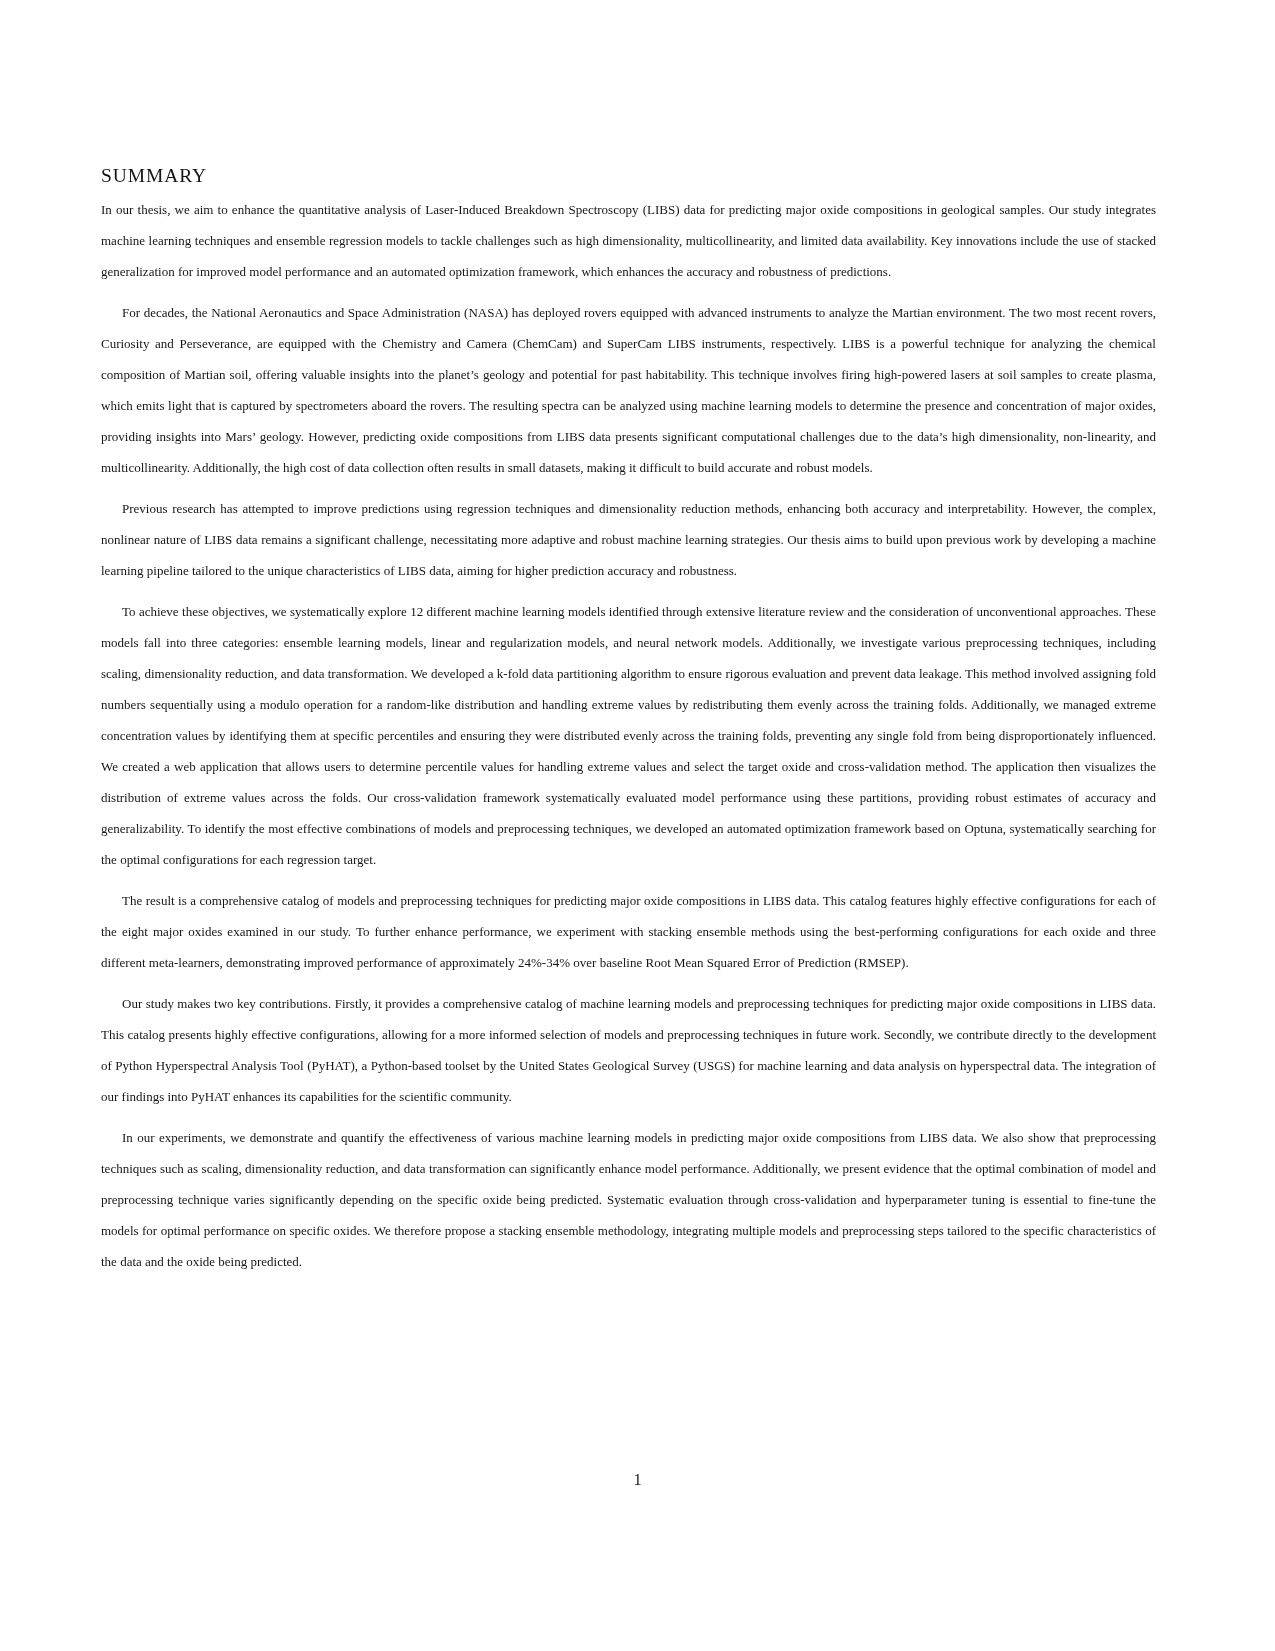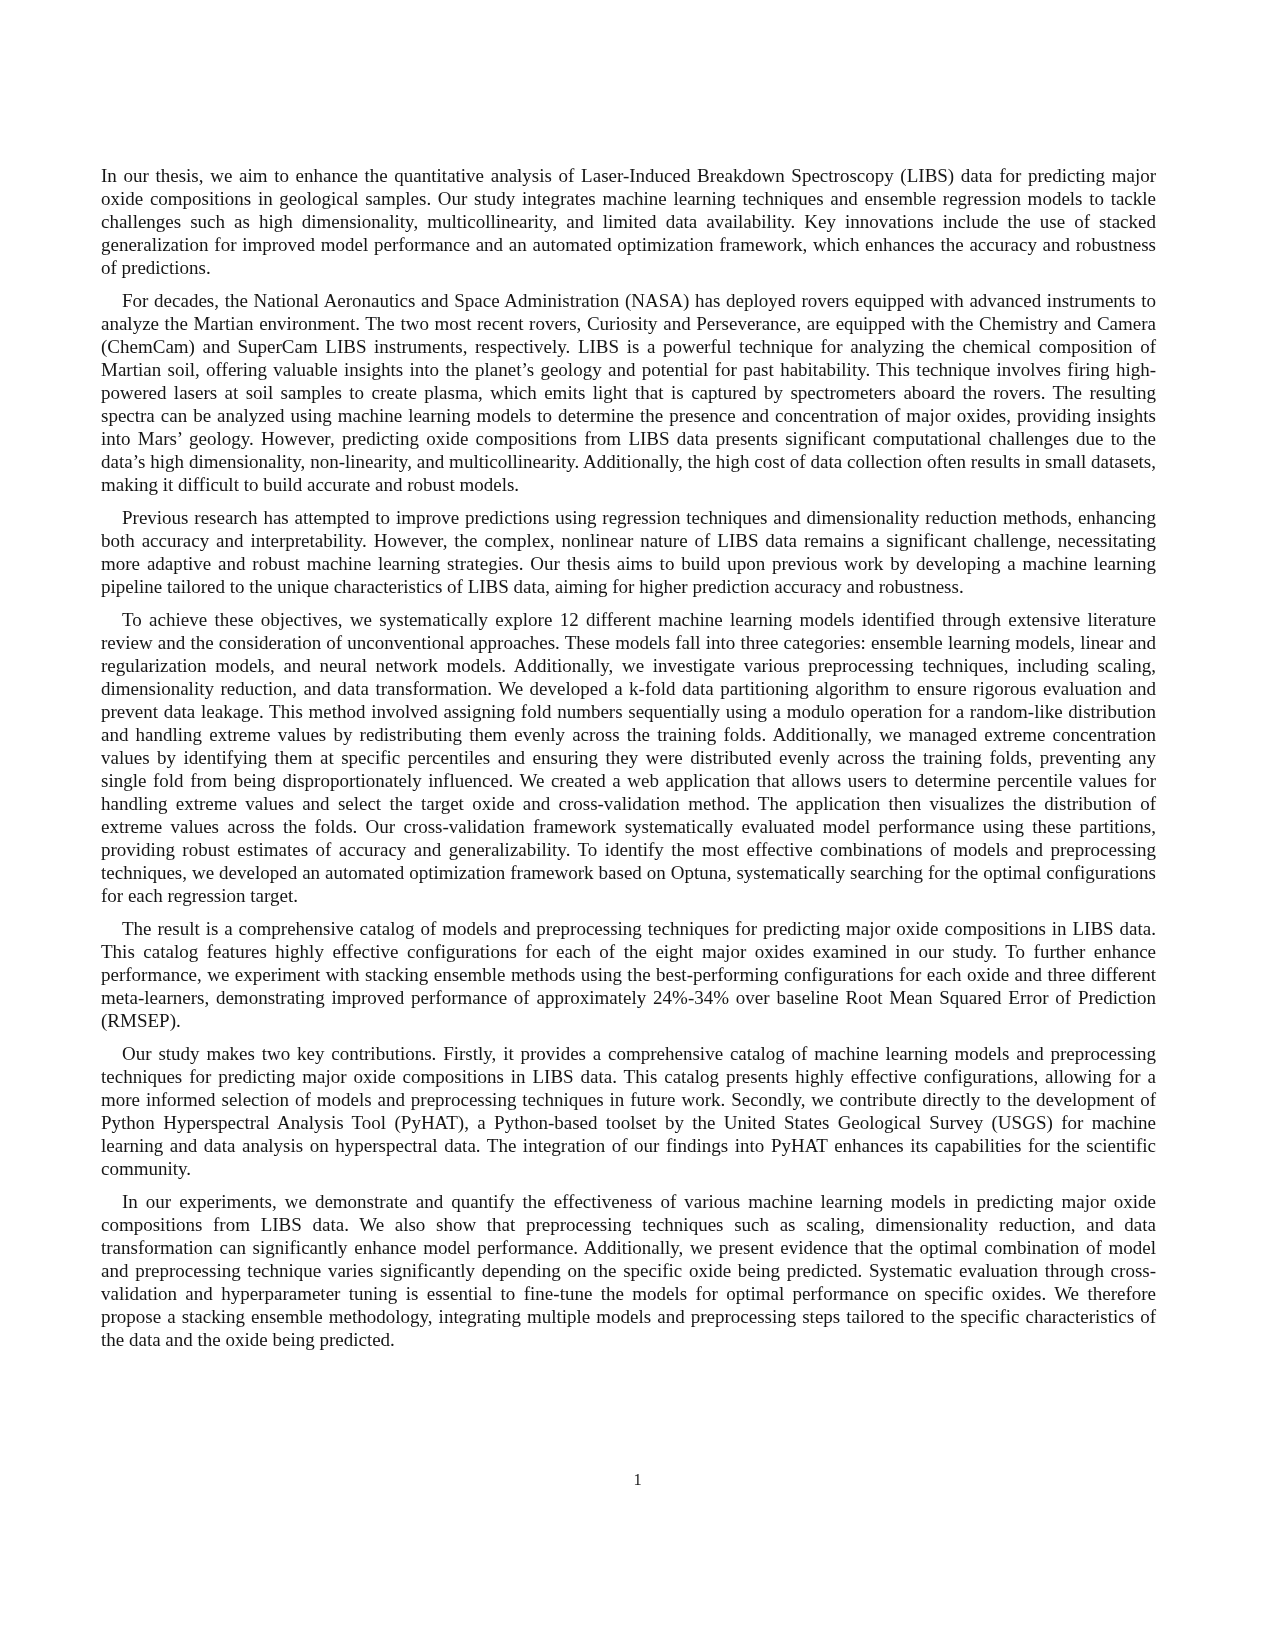--- a/index.html
+++ b/index.html
@@ -24,22 +24,22 @@
   }
   .heading {
     font-size: 19.5px;
     line-height: 23px;
     font-weight: 400;
     letter-spacing: 0.9px;
     margin: 0 0 7px 0;
   }
   .para {
     margin: 0 12px 10px 0;
-    font-size: 19px;
-    line-height: 23px;
+    font-size: 13px;
+    line-height: 31px;
     text-align: justify;
     text-indent: 21px;
     hyphens: auto;
     -webkit-hyphens: auto;
   }
   .para.no-indent {
     text-indent: 0;
   }
   .footer {
     position: absolute;
@@ -49,20 +49,21 @@
     text-align: center;
     font-size: 16.5px;
     color: #1a1a1a;
   }
 </style>
 </head>
 <body>
 
 <div class="page">
   <div class="content">
+    <h1 class="heading">SUMMARY</h1>
 
     <p class="para no-indent">In our thesis, we aim to enhance the quantitative analysis of Laser-Induced Breakdown Spectroscopy (LIBS) data for predicting major oxide compositions in geological samples. Our study integrates machine learning techniques and ensemble regression models to tackle challenges such as high dimensionality, multicollinearity, and limited data availability. Key innovations include the use of stacked generalization for improved model performance and an automated optimization framework, which enhances the accuracy and robustness of predictions.</p>
 
     <p class="para">For decades, the National Aeronautics and Space Administration (NASA) has deployed rovers equipped with advanced instruments to analyze the Martian environment. The two most recent rovers, Curiosity and Perseverance, are equipped with the Chemistry and Camera (ChemCam) and SuperCam LIBS instruments, respectively. LIBS is a powerful technique for analyzing the chemical composition of Martian soil, offering valuable insights into the planet’s geology and potential for past habitability. This technique involves firing high-powered lasers at soil samples to create plasma, which emits light that is captured by spectrometers aboard the rovers. The resulting spectra can be analyzed using machine learning models to determine the presence and concentration of major oxides, providing insights into Mars’ geology. However, predicting oxide compositions from LIBS data presents significant computational challenges due to the data’s high dimensionality, non-linearity, and multicollinearity. Additionally, the high cost of data collection often results in small datasets, making it difficult to build accurate and robust models.</p>
 
     <p class="para">Previous research has attempted to improve predictions using regression techniques and dimensionality reduction methods, enhancing both accuracy and interpretability. However, the complex, nonlinear nature of LIBS data remains a significant challenge, necessitating more adaptive and robust machine learning strategies. Our thesis aims to build upon previous work by developing a machine learning pipeline tailored to the unique characteristics of LIBS data, aiming for higher prediction accuracy and robustness.</p>
 
     <p class="para">To achieve these objectives, we systematically explore 12 different machine learning models identified through extensive literature review and the consideration of unconventional approaches. These models fall into three categories: ensemble learning models, linear and regularization models, and neural network models. Additionally, we investigate various preprocessing techniques, including scaling, dimensionality reduction, and data transformation. We developed a k-fold data partitioning algorithm to ensure rigorous evaluation and prevent data leakage. This method involved assigning fold numbers sequentially using a modulo operation for a random-like distribution and handling extreme values by redistributing them evenly across the training folds. Additionally, we managed extreme concentration values by identifying them at specific percentiles and ensuring they were distributed evenly across the training folds, preventing any single fold from being disproportionately influenced. We created a web application that allows users to determine percentile values for handling extreme values and select the target oxide and cross-validation method. The application then visualizes the distribution of extreme values across the folds. Our cross-validation framework systematically evaluated model performance using these partitions, providing robust estimates of accuracy and generalizability. To identify the most effective combinations of models and preprocessing techniques, we developed an automated optimization framework based on Optuna, systematically searching for the optimal configurations for each regression target.</p>
 
     <p class="para">The result is a comprehensive catalog of models and preprocessing techniques for predicting major oxide compositions in LIBS data. This catalog features highly effective configurations for each of the eight major oxides examined in our study. To further enhance performance, we experiment with stacking ensemble methods using the best-performing configurations for each oxide and three different meta-learners, demonstrating improved performance of approximately 24%-34% over baseline Root Mean Squared Error of Prediction (RMSEP).</p>

